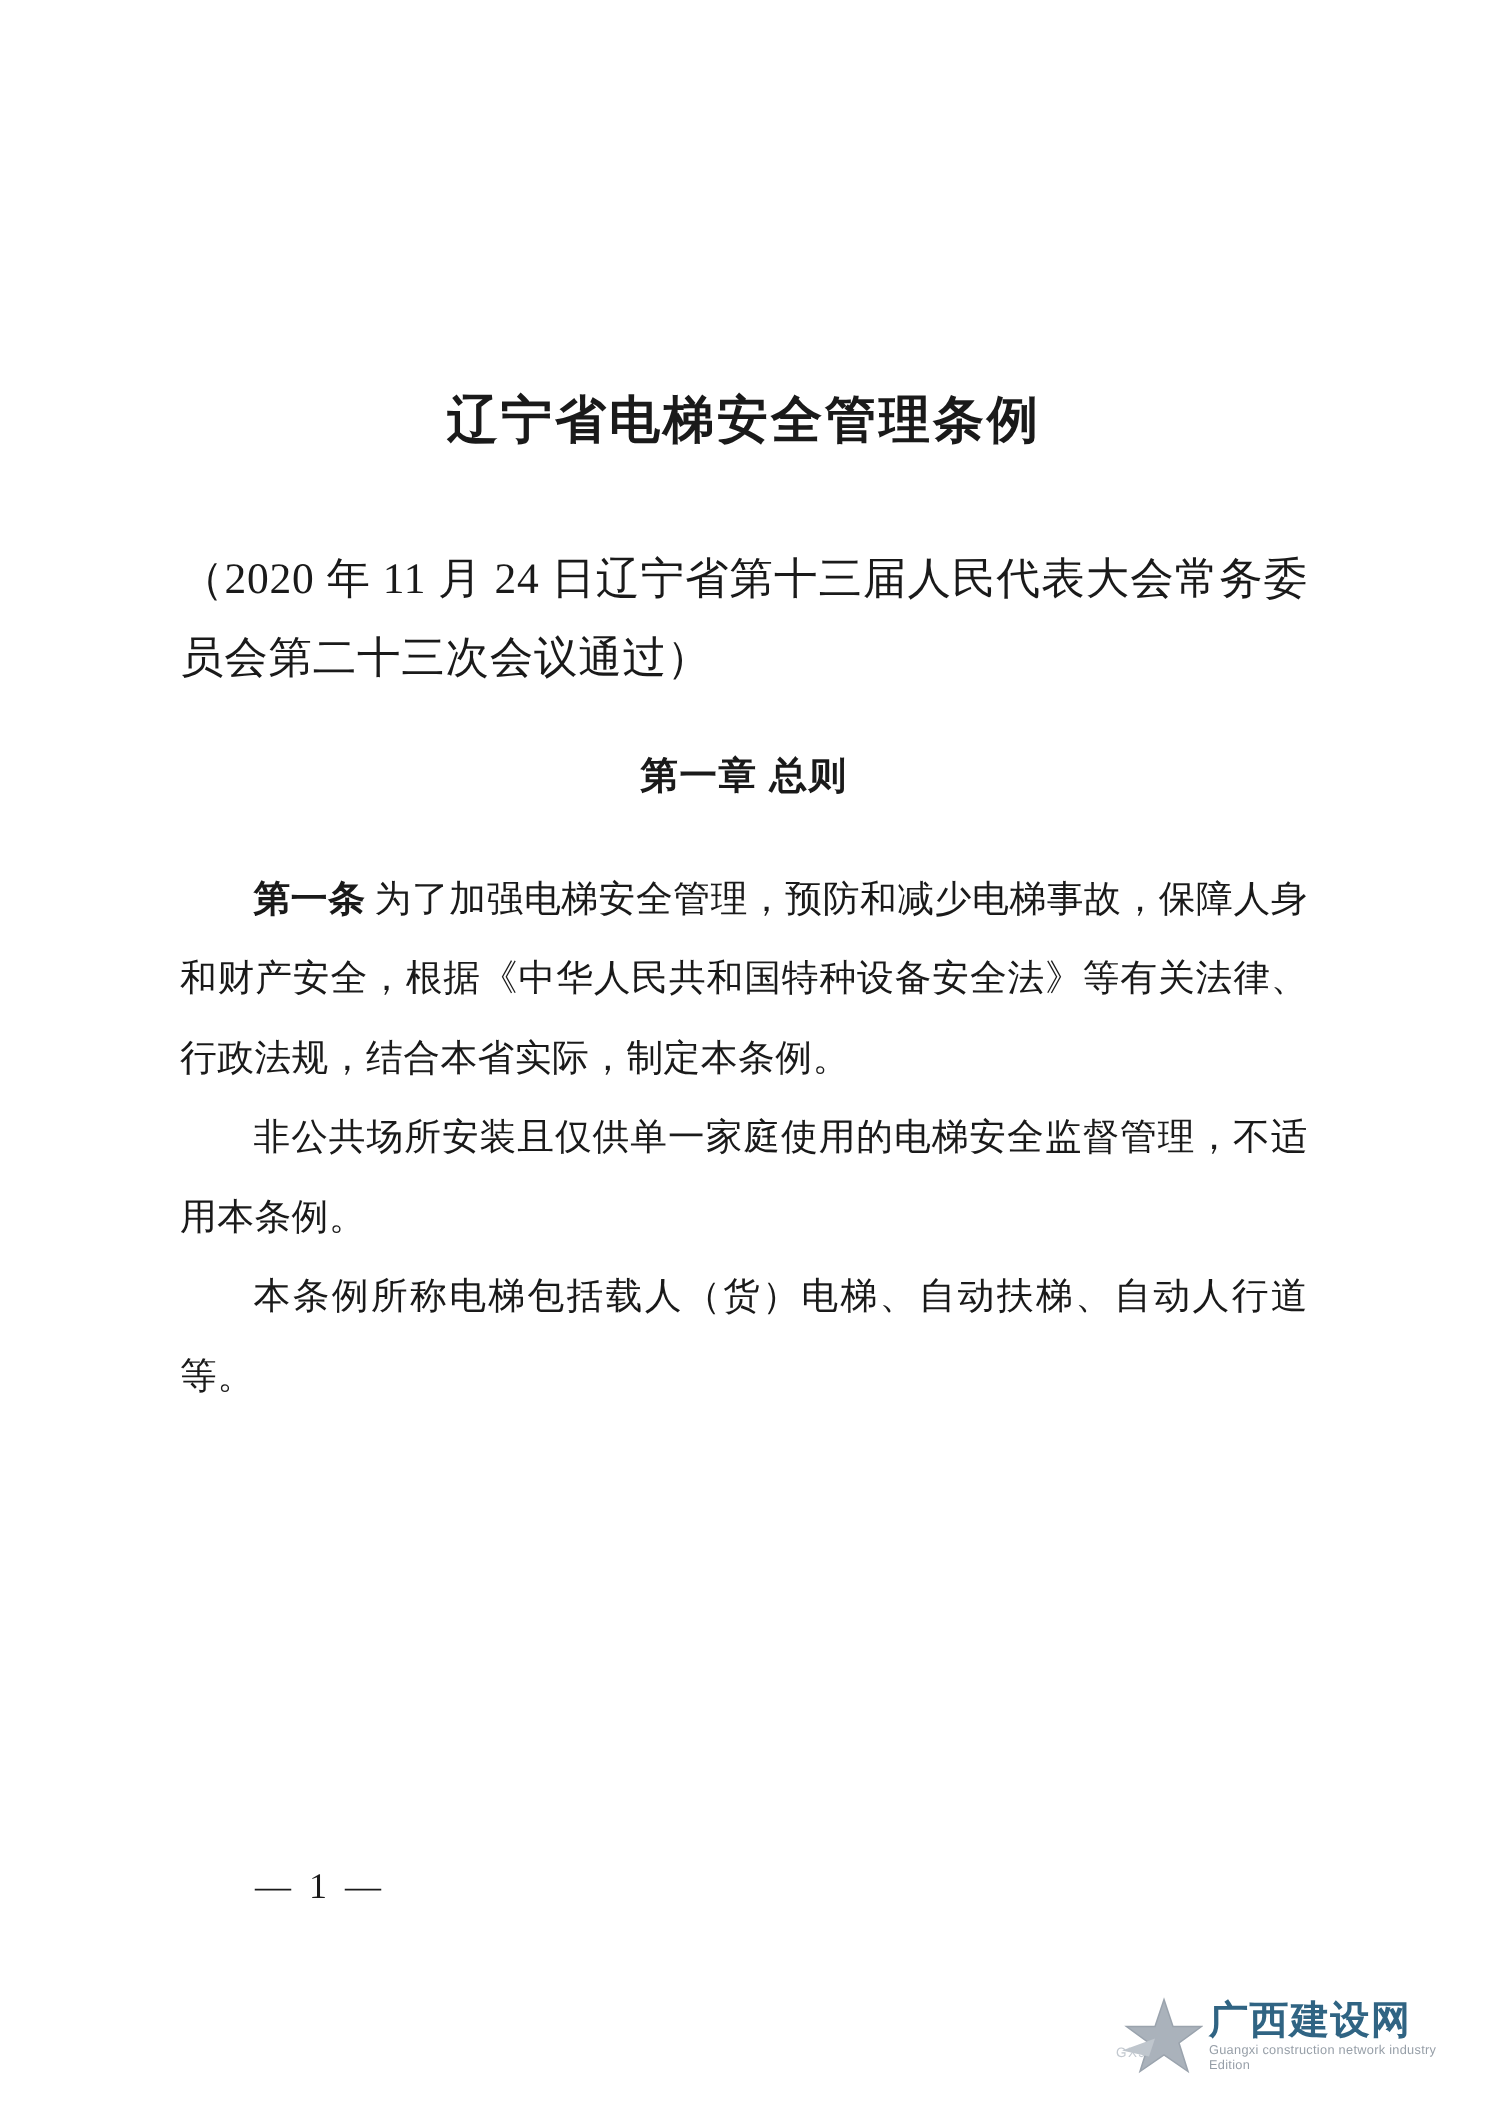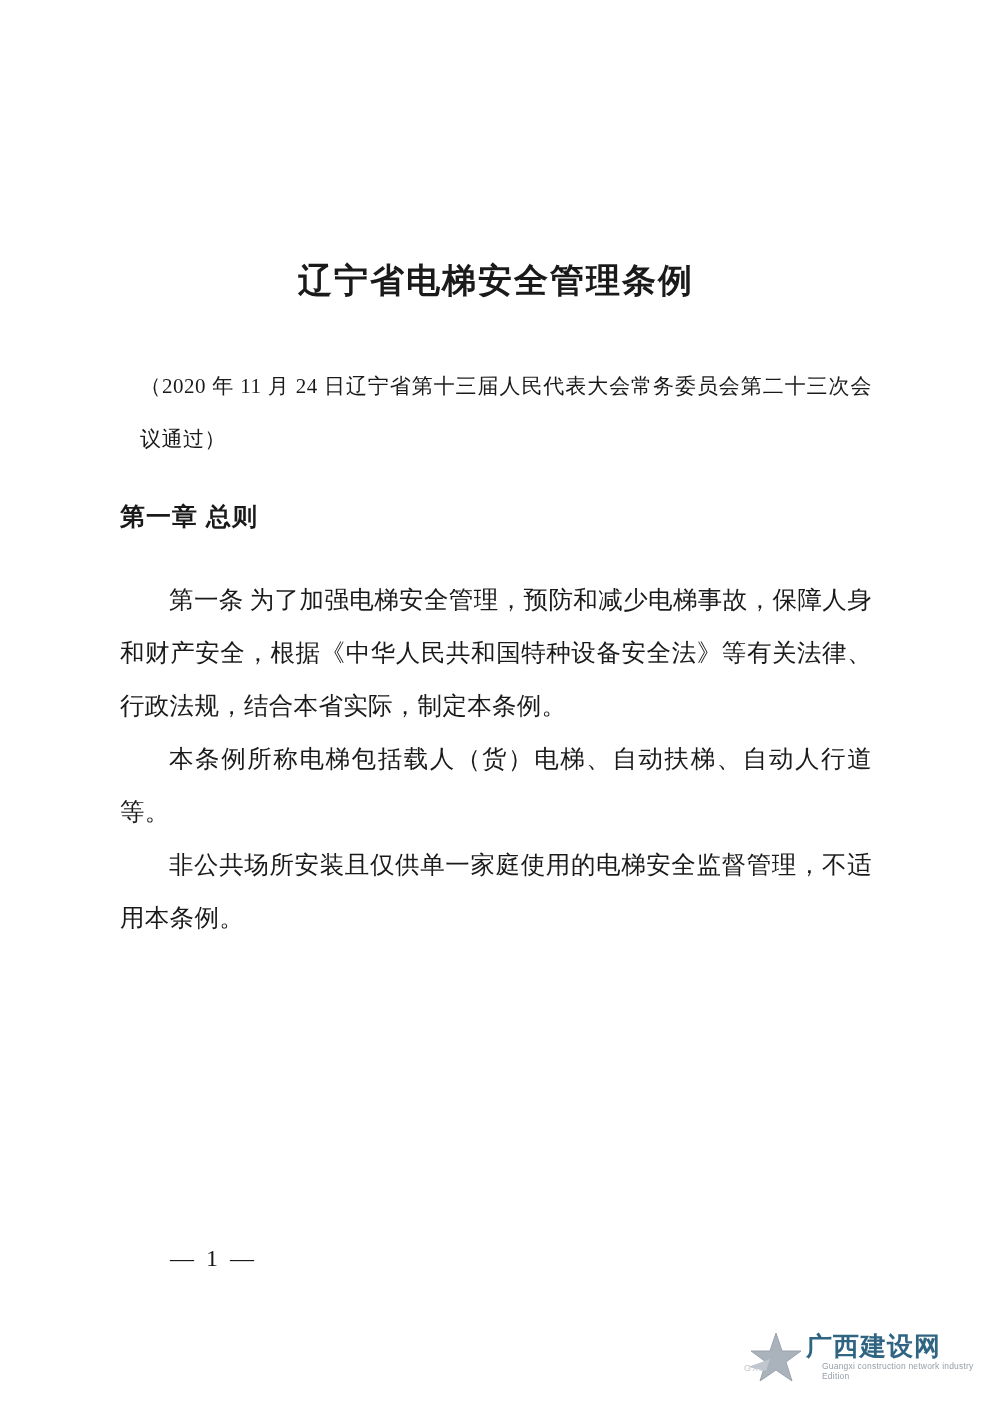--- a/index.html
+++ b/index.html
@@ -29,49 +29,48 @@
     padding-top: 258px;
     text-align: center;
     font-size: 34px;
     font-weight: bold;
     letter-spacing: 2px;
     font-family: "Liberation Sans", "DejaVu Sans", sans-serif;
     line-height: 1.3;
   }
   .promulgation {
     margin-top: 58px;
-    font-size: 21px;
+    font-size: 29px;
     line-height: 53px;
     text-align: justify;
     text-justify: inter-ideograph;
     letter-spacing: 0.5px;
-    margin-left: 20px;
   }
   .chapter-heading {
     margin-top: 34px;
-    text-align: left;
+    text-align: center;
     font-size: 25px;
     font-weight: bold;
     letter-spacing: 1px;
     font-family: "Liberation Sans", "DejaVu Sans", sans-serif;
   }
   .body-block {
     margin-top: 40px;
   }
   p.para {
     margin: 0;
     font-size: 24.5px;
     line-height: 53px;
     text-align: justify;
     text-justify: inter-ideograph;
     text-indent: 2em;
     letter-spacing: 0.3px;
   }
   p.para .art-label {
-    font-weight: normal;
+    font-weight: bold;
     font-family: "Liberation Sans", "DejaVu Sans", sans-serif;
     margin-right: 6px;
   }
   .page-number {
     position: absolute;
     left: 0;
     right: 0;
     top: 1245px;
     text-align: left;
     padding-left: 170px;
@@ -100,21 +99,21 @@
     top: 2px;
     font-size: 26px;
     font-weight: bold;
     color: #0c4a6e;
     letter-spacing: 1px;
     font-family: "Liberation Sans", "DejaVu Sans", sans-serif;
     opacity: 0.85;
   }
   .wm-sub {
     position: absolute;
-    left: 78px;
+    left: 62px;
     top: 34px;
     font-size: 8.5px;
     color: #8b949e;
     letter-spacing: 0.2px;
     font-family: "Liberation Sans", "DejaVu Sans", sans-serif;
     opacity: 0.9;
   }
   .wm-ghost {
     position: absolute;
     left: 0px;
@@ -137,25 +136,25 @@
   <div class="chapter-heading">第一章  总则</div>
 
   <div class="body-block">
 
     <p class="para">
       <span class="art-label">第一条</span><span>为了加强电梯安全管理，预防和减少电梯事故，保障人身和财产安全，根据《中华人民共和国特种设备安全法》等有关法律、行政法规，结合本省实际，制定本条例。</span>
     </p>
 
 
     <p class="para">
-      <span>本条例所称电梯包括载人（货）电梯、自动扶梯、自动人行道等。</span>
+      <span>非公共场所安装且仅供单一家庭使用的电梯安全监督管理，不适用本条例。</span>
     </p>
 
     <p class="para">
-      <span>非公共场所安装且仅供单一家庭使用的电梯安全监督管理，不适用本条例。</span>
+      <span>本条例所称电梯包括载人（货）电梯、自动扶梯、自动人行道等。</span>
     </p>
 
 
   </div>
 
 </div>
 
 <div class="page-number">— 1 —</div>
 
 <div class="watermark">

